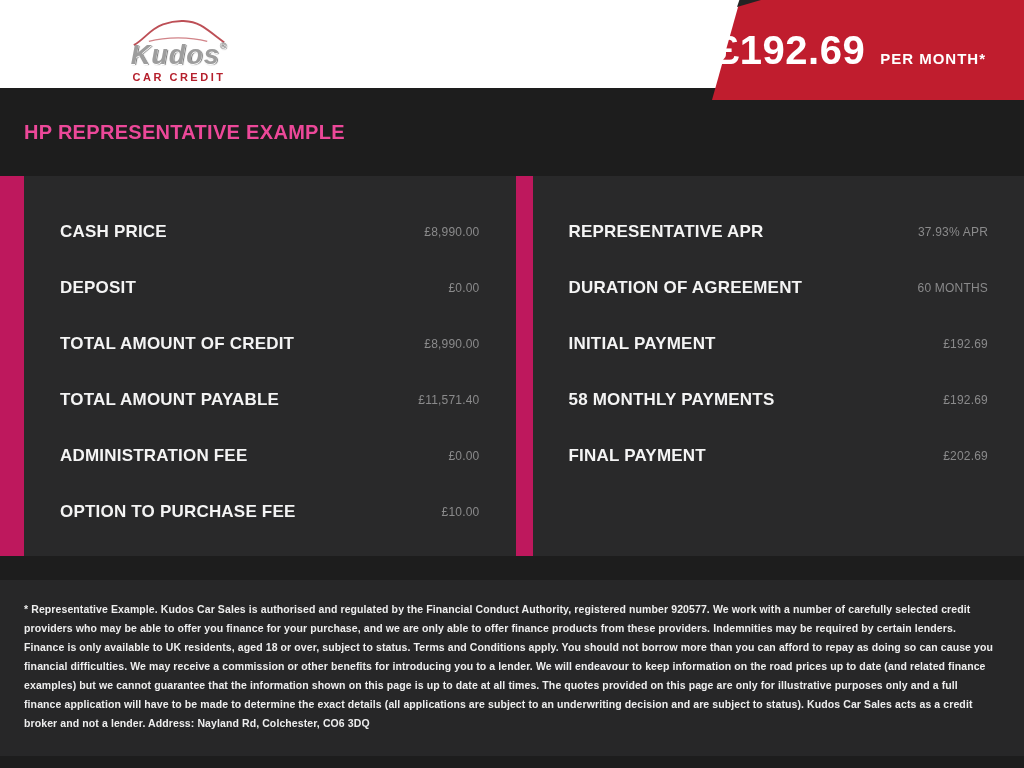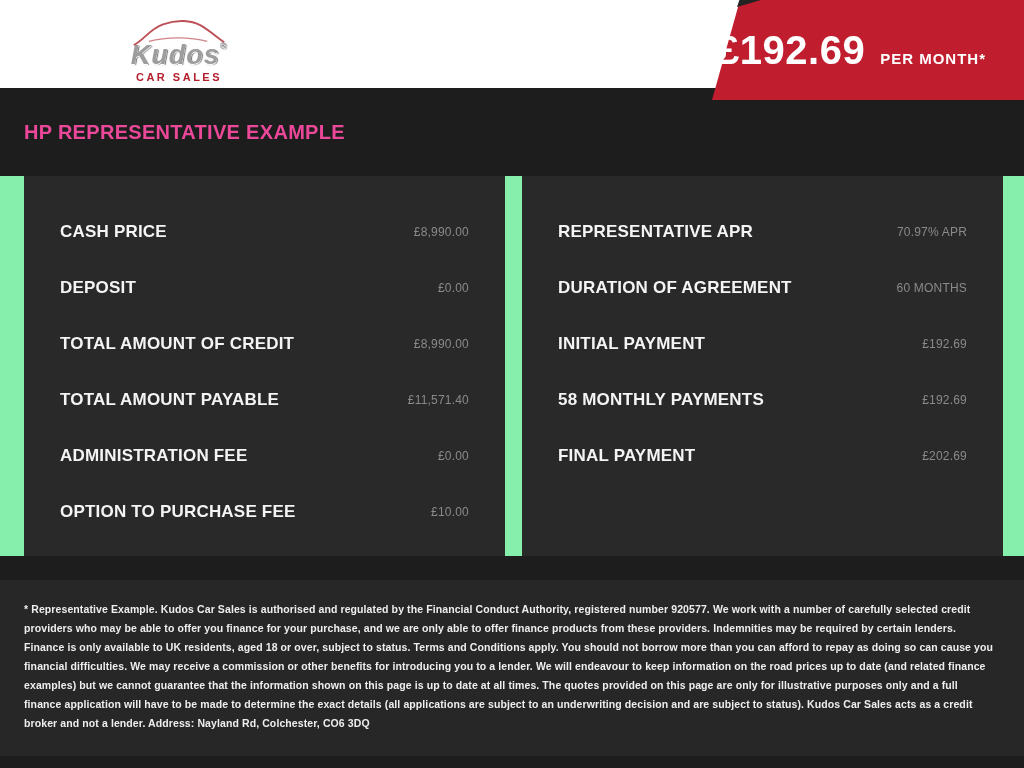--- a/index.html
+++ b/index.html
@@ -25,42 +25,42 @@
                  display:flex; align-items:center; }
   .banner-inner { display:flex; align-items:baseline; gap:15px; }
   .banner-amount { font-size:40px; font-weight:bold; color:#ffffff; letter-spacing:0.5px; }
   .banner-period { font-size:15px; font-weight:bold; color:#ffffff; letter-spacing:1px; }
 
   
   .title-band { height:88px; display:flex; align-items:center; padding-left:24px; background:#1d1d1d; }
   .page-title { font-size:20px; font-weight:bold; color:#ec4899; letter-spacing:0.3px; }
 
   
-  .panels { display:flex; padding-left:24px; padding-right:21px; gap:17px; background:#86efac; }
+  .panels { display:flex; padding-left:24px; gap:17px; background:#be185d; }
   .panel { flex:1; height:380px; background:#29292a; padding:28px 36px 0; }
   .frow { height:56px; display:flex; justify-content:space-between; align-items:center; }
   .frow-label { font-size:17px; font-weight:bold; color:#f4f4f4; letter-spacing:0.2px; white-space:nowrap; }
   .frow-value { font-size:12px; font-weight:normal; color:#8a8a8b; letter-spacing:0.2px; white-space:nowrap; }
 
   
   .disclaimer { margin-top:24px; height:176px; background:#272728; padding:20px 26px 12px 24px; }
   .disclaimer p { font-size:10.5px; font-weight:bold; color:#eeeeee; line-height:19px; letter-spacing:0.1px; }
 </style>
 </head>
 <body>
 
 <div class="header">
 
   <div class="logo">
     <svg class="logo-car" width="100" height="32" viewBox="0 0 100 34">
       <path d="M2 31 C13 25 19 14 33 9 C48 3.5 63 4.5 73 10 C81 14.5 91 23 98 28" fill="none" stroke="#b23038" stroke-width="2" opacity="0.85"></path>
       <path d="M18 27 C36 22 62 22 80 27" fill="none" stroke="#b23038" stroke-width="1.4" opacity="0.6"></path>
     </svg>
     <div class="logo-brand"><span>Kudos</span><span class="logo-tm">®</span></div>
-    <div class="logo-tagline">CAR SALES</div>
+    <div class="logo-tagline">CAR CREDIT</div>
   </div>
 
   <div class="ribbon"></div>
   <div class="ribbon-edge"></div>
 
   <div class="banner-text">
     <div class="banner-inner">
       <span class="banner-amount">£192.69</span>
       <span class="banner-period">PER MONTH*</span>
     </div>
@@ -96,21 +96,21 @@
     </div>
     <div class="frow">
       <span class="frow-label">OPTION TO PURCHASE FEE</span>
       <span class="frow-value">£10.00</span>
     </div>
   </div>
 
   <div class="panel">
     <div class="frow">
       <span class="frow-label">REPRESENTATIVE APR</span>
-      <span class="frow-value">70.97% APR</span>
+      <span class="frow-value">37.93% APR</span>
     </div>
     <div class="frow">
       <span class="frow-label">DURATION OF AGREEMENT</span>
       <span class="frow-value">60 MONTHS</span>
     </div>
     <div class="frow">
       <span class="frow-label">INITIAL PAYMENT</span>
       <span class="frow-value">£192.69</span>
     </div>
     <div class="frow">

